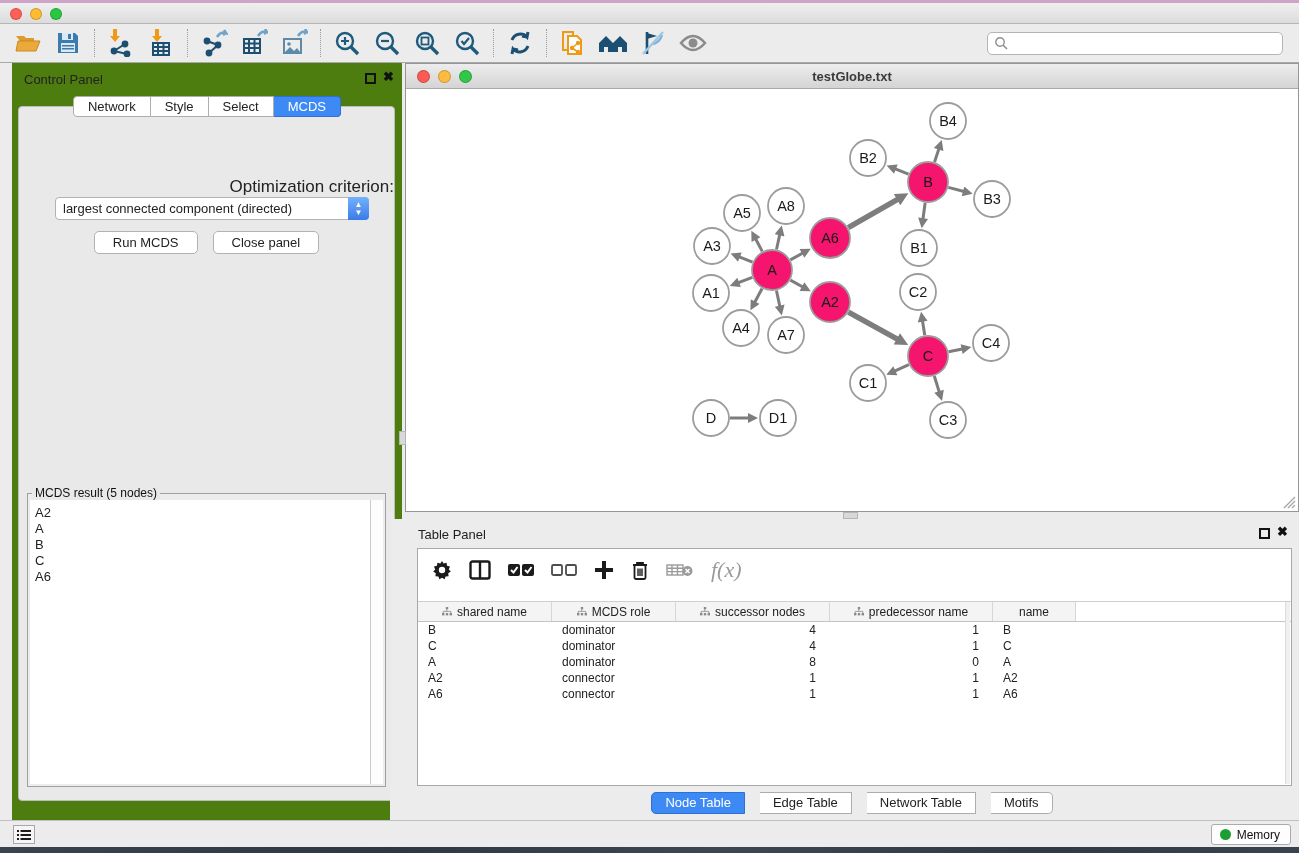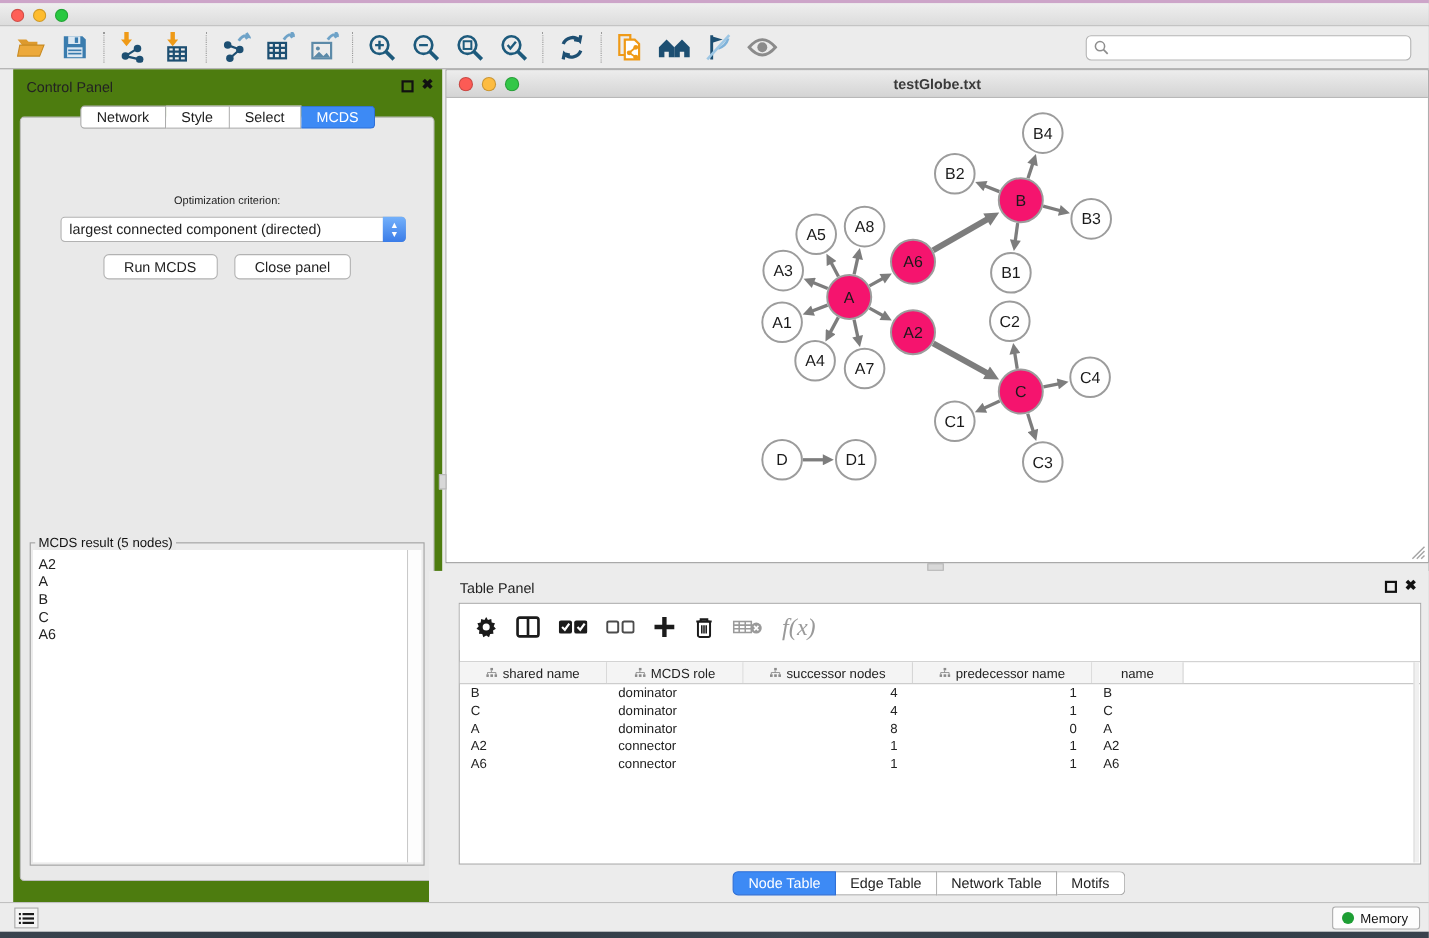--- a/index.html
+++ b/index.html
@@ -46,21 +46,21 @@
 
   .cp-body { position:absolute; left:6px; right:7px; top:43px; bottom:19px;
     background:#e9e9e9; border:1px solid #bdbdbd; border-radius:4px; }
   .cp-tabs { position:absolute; left:0; top:33px; width:100%; display:flex; justify-content:center; z-index:2; }
   .cp-tab { height:21px; line-height:19px; padding:0 14px; background:#fff;
     border:1px solid #adadad; border-left-width:0; font-size:13px; color:#222; text-align:center; }
   .cp-tab:first-child { border-left-width:1px; border-radius:4px 0 0 4px; }
   .cp-tab:last-child { border-radius:0 4px 4px 0; }
   .cp-tab.active { background:#3d8af5; border-color:#2f6fd6; color:#fff; }
 
-  .opt-label { position:absolute; left:0; top:70px; width:100%; text-align:center; font-size:10px; }
+  .opt-label { position:absolute; left:0; top:70px; width:100%; text-align:right; font-size:17px; }
   .dropdown { position:absolute; left:36px; top:90px; width:314px; height:23px;
     background:#fff; border:1px solid #b2b2b2; border-radius:4px; display:flex; align-items:center; }
   .dropdown .dd-text { flex:1; padding-left:7px; font-size:13px; white-space:nowrap; overflow:hidden; }
   .dd-stepper { width:21px; height:23px; margin:-1px -1px -1px 0; border-radius:0 4px 4px 0;
     background:linear-gradient(#74b1fb,#3a7ce8); display:flex; flex-direction:column;
     align-items:center; justify-content:center; gap:1px; }
   .dd-stepper span { color:#fff; font-size:8px; line-height:7px; }
   .cp-buttons { position:absolute; left:0; top:124px; width:100%; display:flex; justify-content:center; gap:15px; }
   .mac-btn { height:23px; padding:0 18px; background:#fff; border:1px solid #b2b2b2;
     border-radius:5px; font-size:13px; color:#222; font-family:"Liberation Sans",sans-serif; }
@@ -104,21 +104,21 @@
     border-top:1px solid #cfcfcf; border-bottom:1px solid #c4c4c4; display:flex;align-items:center; }
   .tp-col { height:100%; background:#f4f4f4; border-right:1px solid #d6d6d6;
     display:flex; align-items:center; justify-content:center; gap:5px; font-size:12px; color:#222; }
   .tp-rows { position:absolute; left:0; top:74px; width:100%; }
   .t-row { display:flex; height:16px; font-size:12px; }
   .t-cell { overflow:hidden; white-space:nowrap; }
   .tp-scroll { position:absolute; right:1px; top:53px; width:5px; bottom:1px; background:#f0f0f0;
     border-left:1px solid #dcdcdc; }
   .tp-tabs { position:absolute; left:0; bottom:6px; width:100%; display:flex; justify-content:center; }
   .tp-tab { height:22px; line-height:20px; padding:0 13px; background:#fff; border:1px solid #adadad;
-    border-left-width:0; font-size:13px; }
+    border-left-width:0; font-size:13px;margin-left:15px; }
   .tp-tab:first-child { border-left-width:1px; border-radius:5px 0 0 5px; }
   .tp-tab:last-child { border-radius:0 5px 5px 0; }
   .tp-tab.active { background:#3d8af5; border-color:#2f6fd6; color:#fff; }
 
   
   .statusbar { position:absolute; left:0; top:820px; width:100%; height:27px;
     background:#ececec; border-top:1px solid #c0c0c0; }
   .list-btn { position:absolute; left:13px; top:4px; width:22px; height:19px;
     background:#f5f5f5; border:1px solid #a8a8a8; display:flex; align-items:center; justify-content:center; }
   .memory-btn { position:absolute; right:8px; top:3px; height:21px; padding:0 10px 0 8px;

